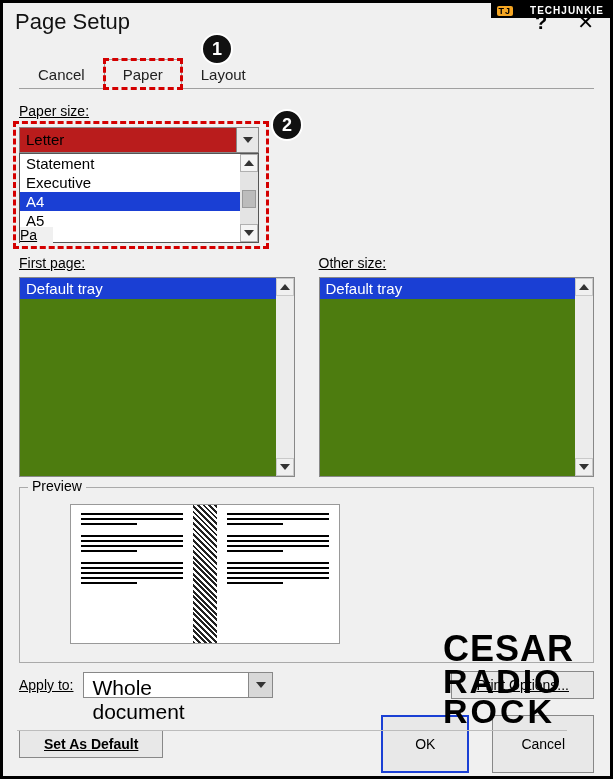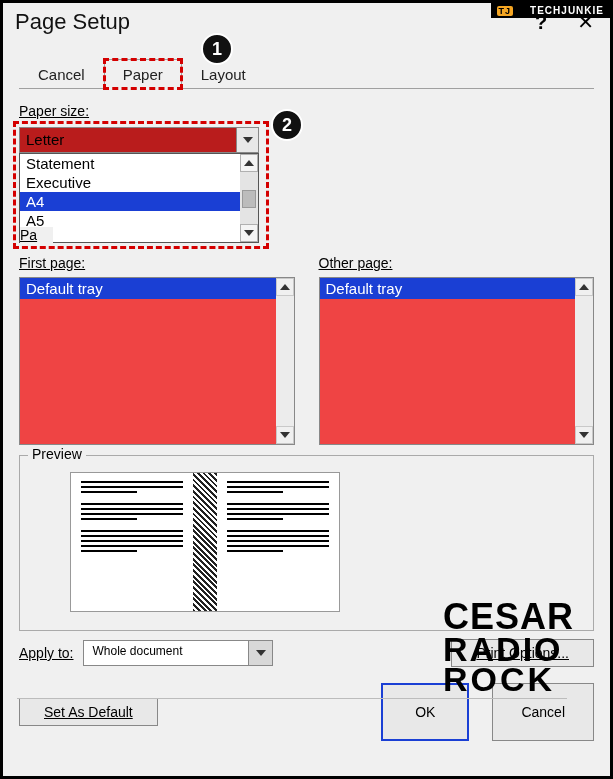--- a/index.html
+++ b/index.html
@@ -208,22 +208,22 @@
   }
   
   .trays {
     display: flex;
     gap: 24px;
     margin-top: 0;
   }
   .tray-col { flex: 1; }
   .listbox {
     border: 1px solid #888;
-    background: #ef4444;
-    height: 168px;
+    background: #4d7c0f;
+    height: 200px;
     position: relative;
     margin-top: 2px;
   }
   .listbox .opt {
     padding: 2px 6px;
     font-size: 15px;
   }
   .listbox .opt.selected {
     background: #1a3fd4;
     color: #fff;
@@ -298,21 +298,21 @@
     gap: 10px;
     margin-top: 8px;
   }
   .combo-sm {
     display: flex;
     border: 1px solid #888;
     background: #fff;
     height: 26px;
     width: 190px;
   }
-  .combo-sm .t { flex:1; padding: 3px 8px; font-size: 12px; }
+  .combo-sm .t { flex:1; padding: 3px 8px; font-size: 21px; }
   .combo-sm .b {
     width: 24px;
     background: #d8d8d8;
     border-left: 1px solid #888;
     display: flex; align-items: center; justify-content: center;
   }
   .btn {
     border: 1px solid #888;
     background: #e8e8e8;
     padding: 5px 24px;
@@ -430,21 +430,21 @@
             <div class="arrow">
                 <div class="chev-up"></div>
               </div>
             <div class="arrow">
                 <div class="chev-down"></div>
               </div>
           </div>
         </div>
       </div>
       <div class="tray-col">
-        <span class="group-label" style="margin-top:6px;">Other page:</span>
+        <span class="group-label" style="margin-top:6px;">Other size:</span>
         <div class="listbox">
           <div class="opt selected">Default tray</div>
           <div class="sb">
             <div class="arrow">
                 <div class="chev-up"></div>
               </div>
             <div class="arrow">
                 <div class="chev-down"></div>
               </div>
           </div>
@@ -502,21 +502,21 @@
           </div>
       </div>
       <div style="flex:1"></div>
       <button class="btn" style="text-decoration:underline;">Print Options...</button>
     </div>
 
     <div class="hl-line" style="bottom:54px;"></div>
 
     
     <div class="button-row">
-      <button class="btn" style="text-decoration:underline; font-weight:400;">Set As Default</button>
+      <button class="btn" style="text-decoration:underline; font-weight:700;">Set As Default</button>
       <div class="right-buttons">
         <button class="btn primary">OK</button>
         <button class="btn" style="padding:20px 28px;">Cancel</button>
       </div>
     </div>
 
     
     <div class="cesar">
       <div class="l1">Cesar</div>
       <div class="l2">Radio</div>

